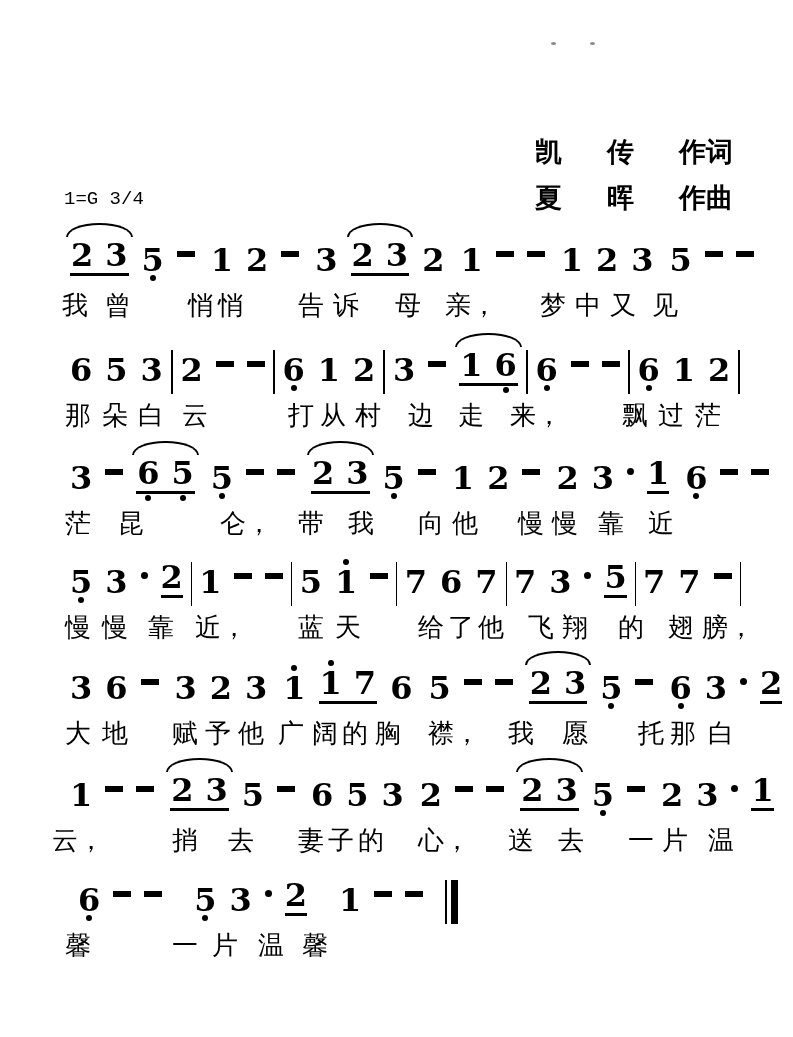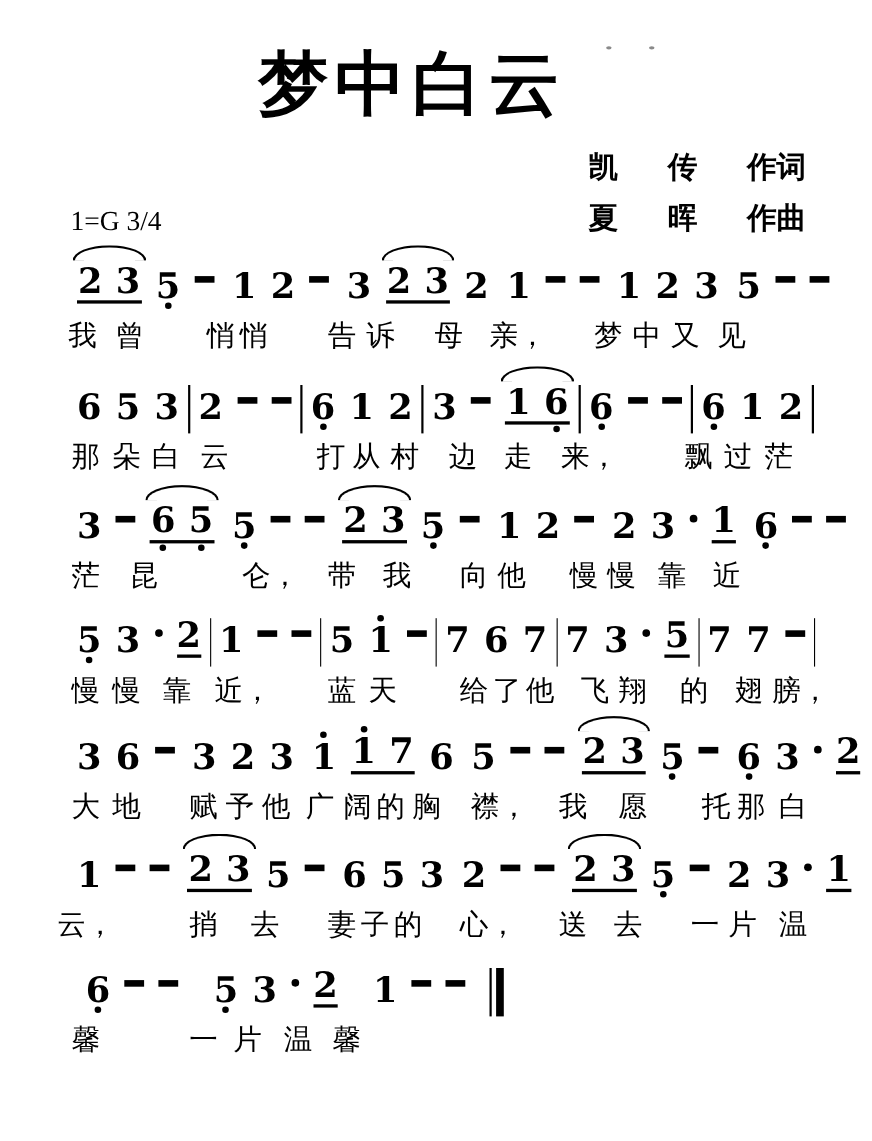--- a/index.html
+++ b/index.html
@@ -3,22 +3,22 @@
 <meta charset="utf-8">
 <style>
   html,body{margin:0;padding:0;}
   .page{position:relative;width:793px;height:1037px;background:#ffffff;overflow:hidden;
         font-family:"Liberation Serif",serif;color:#000;}
   .title{position:absolute;top:42px;left:0;right:44px;text-align:center;
          font-size:64px;font-weight:bold;letter-spacing:6px;line-height:1.1;}
   .credits{position:absolute;left:535px;width:198px;display:flex;justify-content:space-between;
            font-size:27px;font-weight:bold;}
   .credits.l1{top:134px;} .credits.l2{top:180px;}
-  .keysig{position:absolute;left:64px;top:188px;font-size:25px;
-          font-family:Liberation Serif, serif;}
+  .keysig{position:absolute;left:64px;top:188px;font-size:19px;
+          font-family:Liberation Mono, monospace;}
   .artifact{position:absolute;width:5px;height:3px;background:#8a8a8a;border-radius:50%;}
   .watermark{position:absolute;right:8px;top:998px;font-size:28px;color:#1d1d1d;
              font-family:"Liberation Sans",sans-serif;letter-spacing:1px;}
 
   #score{position:absolute;left:62px;top:0;width:678px;height:1037px;}
   .score-line{position:absolute;left:0;width:678px;height:100px;}
   .m-row{display:flex;align-items:flex-end;justify-content:space-between;height:60px;}
   .m-row.short{justify-content:flex-start;width:370px;}
   .measure{display:flex;align-items:flex-end;gap:13px;padding:0 8px 12px;}
   .m-row.short .measure{padding:0 16px 12px;}
@@ -41,21 +41,20 @@
   .bar-final .thick{width:7px;height:44px;background:#000;}
   .syl{position:absolute;top:64px;font-size:26px;line-height:1.1;white-space:nowrap;}
 </style>
 </head>
 <body>
 
 <div class="page">
   <div class="artifact" style="left:551px;top:42px;"></div>
   <div class="artifact" style="left:590px;top:42px;"></div>
 
-  <div class="title">梦中白云</div>
 
   <div class="credits l1">
     <span>凯</span>
     <span>传</span>
     <span>作词</span>
   </div>
   <div class="credits l2">
     <span>夏</span>
     <span>晖</span>
     <span>作曲</span>

